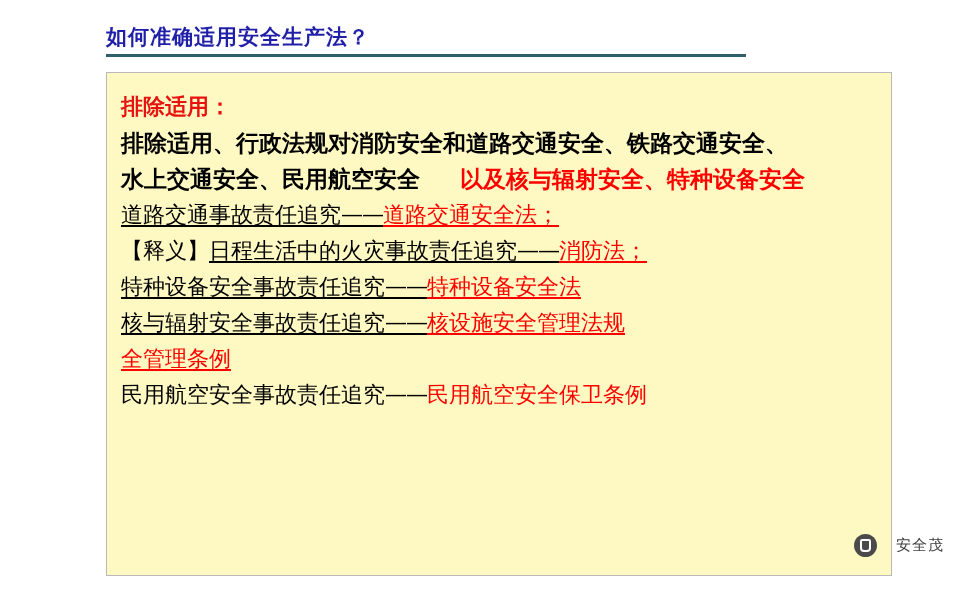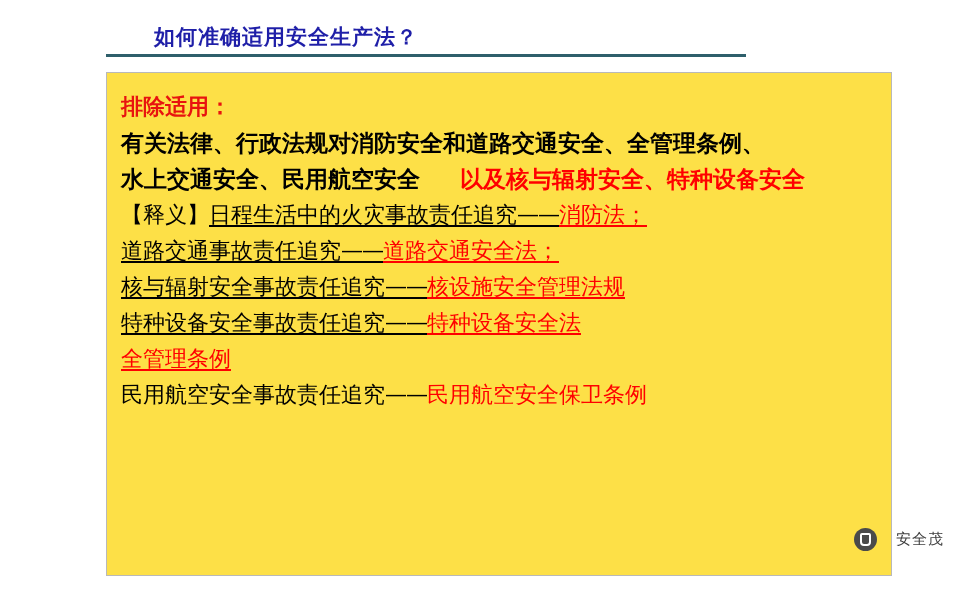--- a/index.html
+++ b/index.html
@@ -29,38 +29,37 @@
     width: 640px;
   }
   .title-text {
     font-family: "DejaVu Serif", "Liberation Serif", serif;
     font-weight: bold;
     font-size: 21px;
     letter-spacing: 1px;
     color: #1f1fa8;
     line-height: 30px;
     white-space: nowrap;
-    margin-left: 48px;
   }
   .title-rule {
     margin-top: 2px;
     height: 3px;
     background: #2e5f6b;
     width: 640px;
   }
 
   
   .body-box {
     position: absolute;
     left: 106px;
     top: 72px;
     width: 786px;
     height: 504px;
     border: 1px solid #b9b9b9;
-    background: #fde047;
+    background: #fef9c3;
     box-sizing: border-box;
     padding: 16px 14px 0 14px;
   }
 
   .ln {
     font-family: "DejaVu Serif", "Liberation Serif", serif;
     font-size: 22px;
     line-height: 33px;
     color: #000000;
     white-space: nowrap;
@@ -94,21 +93,21 @@
   }
   .item {
     font-size: 22px;
     line-height: 36px;
   }
 
   
   .logo {
     position: absolute;
     right: 16px;
-    bottom: 50px;
+    bottom: 44px;
     display: flex;
     align-items: center;
     gap: 19px;
   }
   .logo-mark {
     width: 23px;
     height: 23px;
     border-radius: 50%;
     background: #4a4a4a;
     position: relative;
@@ -141,42 +140,42 @@
   <div class="title-wrap">
     <div class="title-text">如何准确适用安全生产法？</div>
     <div class="title-rule"></div>
   </div>
 
   <div class="body-box">
 
     <div class="ln heading">排除适用：</div>
 
     <div class="ln bold">
-      <span>有关法律、行政法规对消防安全和道路交通安全、全管理条例、</span>
+      <span>排除适用、行政法规对消防安全和道路交通安全、铁路交通安全、</span>
     </div>
 
     <div class="ln bold">
       <span>水上交通安全、民用航空安全</span><span class="redb">以及核与辐射安全、特种设备安全</span>
     </div>
 
 
     <div class="ln item">
+      <span class="u">道路交通事故责任追究</span><span class="u dash">——</span><span class="red u">道路交通安全法；</span>
+    </div>
+
+    <div class="ln item">
       <span>【释义】</span><span class="u">日程生活中的火灾事故责任追究</span><span class="u dash">——</span><span class="red u">消防法；</span>
     </div>
 
     <div class="ln item">
-      <span class="u">道路交通事故责任追究</span><span class="u dash">——</span><span class="red u">道路交通安全法；</span>
+      <span class="u">特种设备安全事故责任追究</span><span class="u dash">——</span><span class="red u">特种设备安全法</span>
     </div>
 
     <div class="ln item">
       <span class="u">核与辐射安全事故责任追究</span><span class="u dash">——</span><span class="red u">核设施安全管理法规</span>
-    </div>
-
-    <div class="ln item">
-      <span class="u">特种设备安全事故责任追究</span><span class="u dash">——</span><span class="red u">特种设备安全法</span>
     </div>
 
 
     <div class="ln item">
       <span class="red u">全管理条例</span>
     </div>
 
 
     <div class="ln item">
       <span>民用航空安全事故责任追究</span><span class="dash">——</span><span class="red">民用航空安全保卫条例</span>

